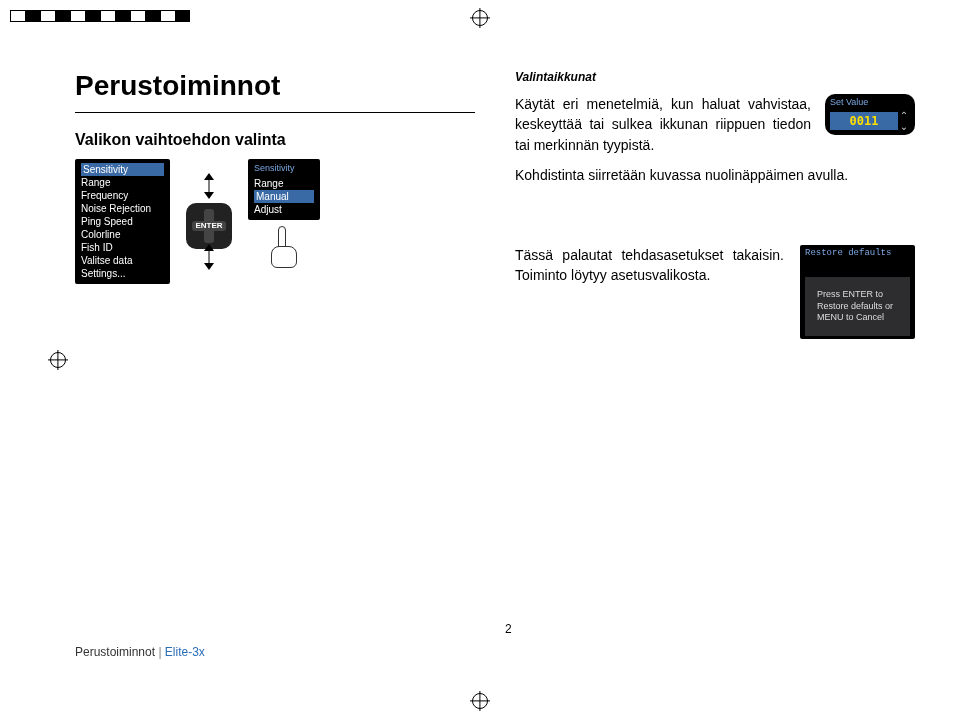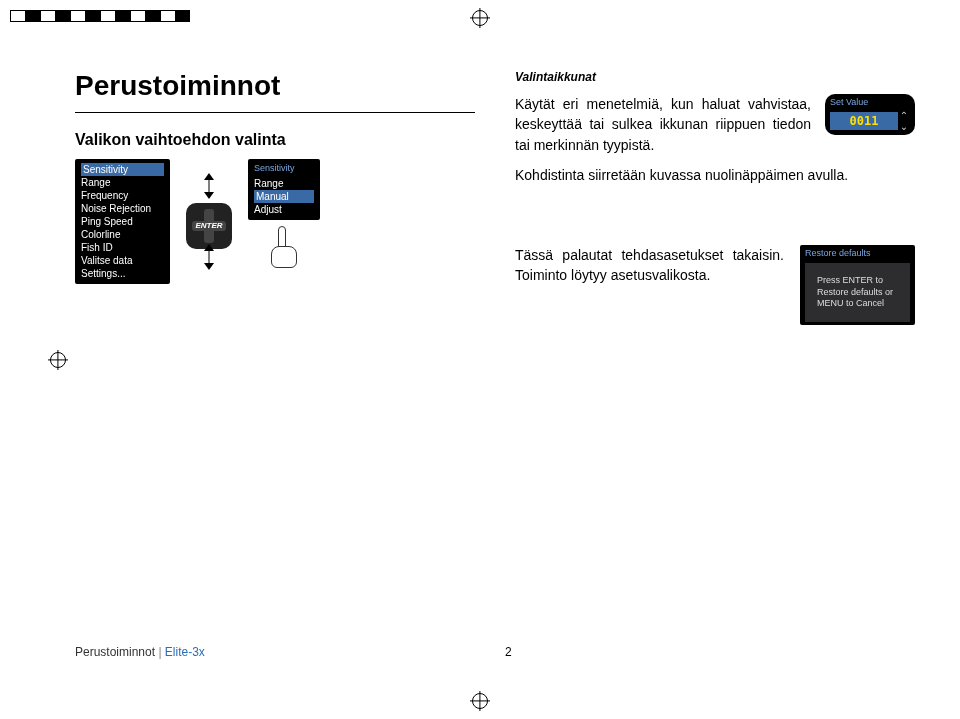--- a/index.html
+++ b/index.html
@@ -97,21 +97,20 @@
   .dark-box .line { white-space: nowrap; }
   .dark-box .hl { background: #3a6aa5; padding: 0 2px; display: inline-block; width: 100%; }
   .dark-box .title { color: #7aa7e0; font-size: 9px; margin-bottom: 2px; }
 
   .dpad-col {
     display: flex;
     flex-direction: column;
     align-items: center;
     justify-content: center;
     padding-top: 10px;
-    font-style: italic;
   }
   .dpad {
     width: 46px; height: 46px;
     background: #222;
     border-radius: 10px;
     position: relative;
   }
   .dpad::before, .dpad::after {
     content: ""; position: absolute;
   }
@@ -260,37 +259,39 @@
     color: #fff;
     border-radius: 2px;
     padding: 3px 5px;
     width: 115px;
     font-size: 9px;
     line-height: 1.3;
   }
   .restore-box .rb-title {
     color: #7aa7e0;
     font-size: 9px;
-    margin-bottom: 3px;
+    margin-bottom: 17px;
+    font-family: Liberation Mono, monospace;
   }
   .restore-box .rb-body {
     background: #2d2d30;
     padding: 12px;
     color: #ddd;
   }
 
   .footer {
     position: absolute;
     bottom: 0; left: 0; right: 0;
     display: flex;
     font-size: 12px;
   }
   .footer .left {
     flex: 1;
     color: #333;
+    margin-top: 23px;
   }
   .footer .left .brand { color: #2a6db8; }
   .footer .left .sep { color: #888; }
   .footer .pg {
     flex: 1;
     text-align: left;
     padding-left: 20px;
   }
 </style>
 </head>

